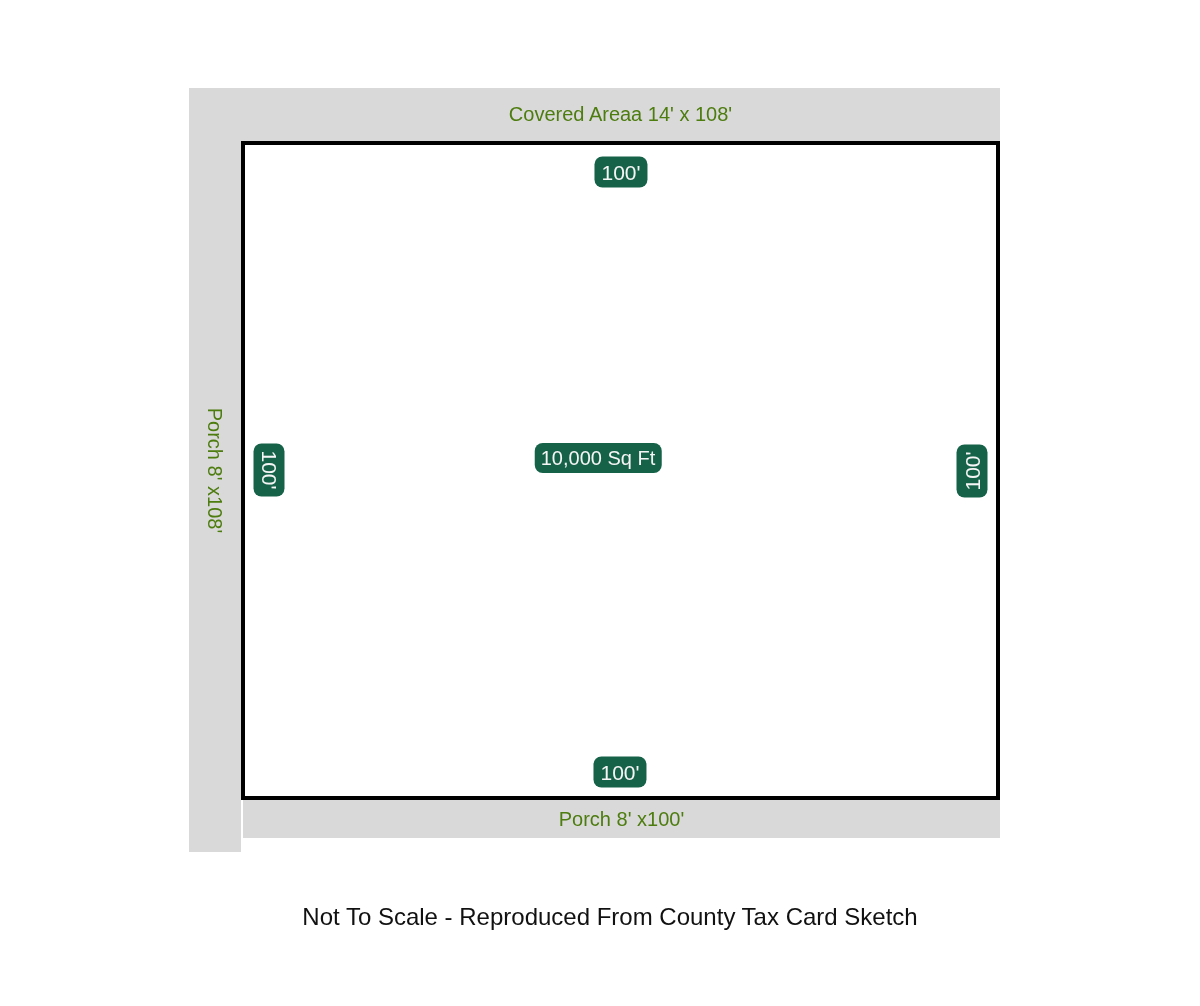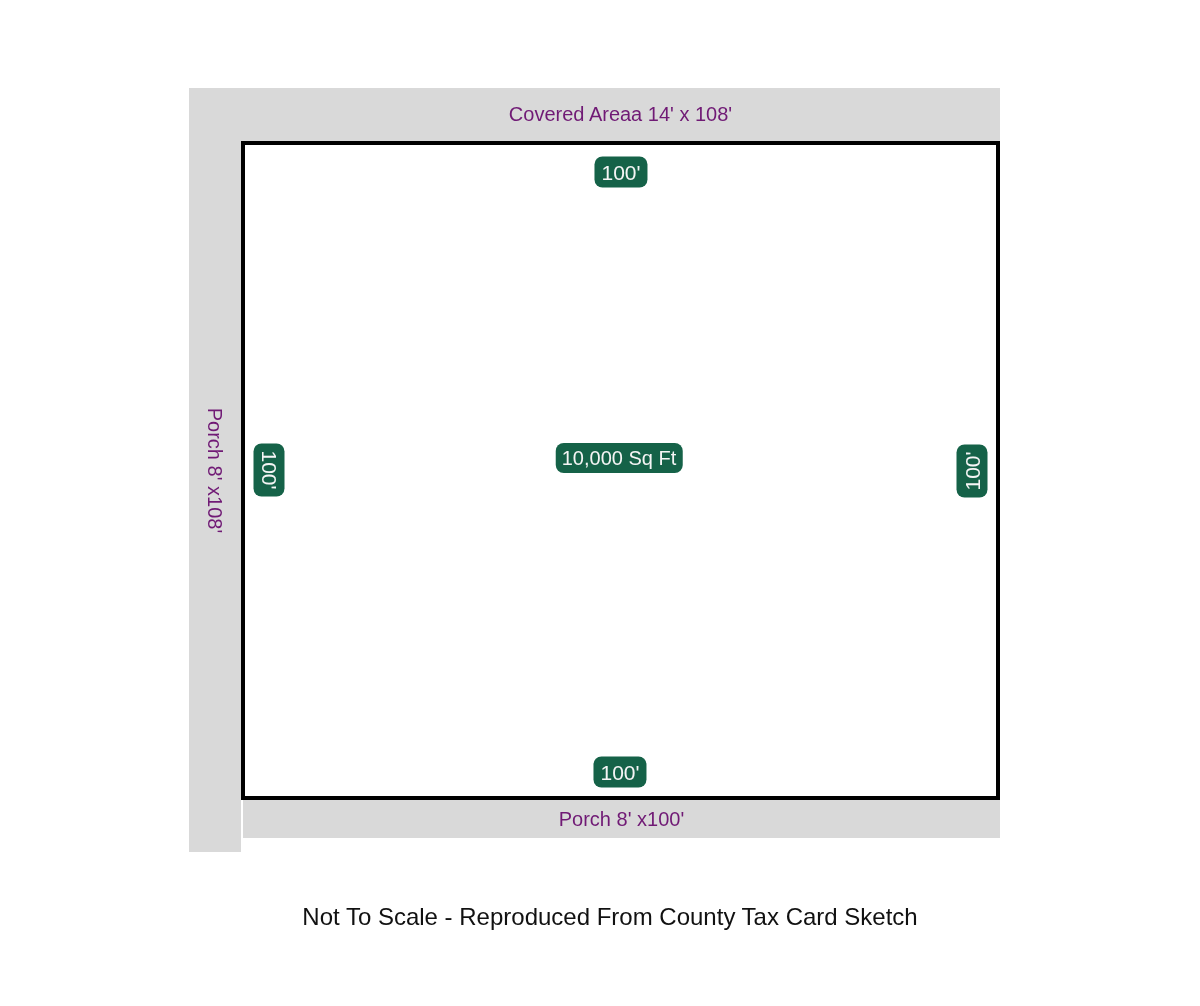--- a/index.html
+++ b/index.html
@@ -15,21 +15,21 @@
     background: #ffffff;
     overflow: hidden;
   }
   
   .strip {
     position: absolute;
     background: #d9d9d9;
     display: flex;
     align-items: center;
     justify-content: center;
-    color: #701a75;
+    color: #4d7c0f;
     font-size: 20px;
     box-sizing: border-box;
   }
   .strip-top {
     left: 189px; top: 88px;
     width: 811px; height: 53px;
     padding-left: 52px; 
   }
   .strip-left {
     left: 189px; top: 88px;
@@ -64,21 +64,21 @@
     color: #f5f5f5;
     font-size: 21px;
     border-radius: 8px;
     white-space: nowrap;
     transform: translate(-50%, -50%);
   }
   .badge-top    { left: 621px; top: 172px; }
   .badge-bottom { left: 620px; top: 772px; }
   .badge-left   { left: 269px; top: 470px; transform: translate(-50%,-50%) rotate(90deg); }
   .badge-right  { left: 972px; top: 471px; transform: translate(-50%,-50%) rotate(-90deg); }
-  .badge-area   { left: 619px; top: 458px; height: 30px; font-size: 20px; padding: 0 6px; }
+  .badge-area   { left: 598px; top: 458px; height: 30px; font-size: 20px; padding: 0 6px; }
   
   .footer-note {
     position: absolute;
     left: 10px; top: 903px;
     width: 1200px;
     text-align: center;
     color: #111111;
     font-size: 24px;
     line-height: 28px;
   }

